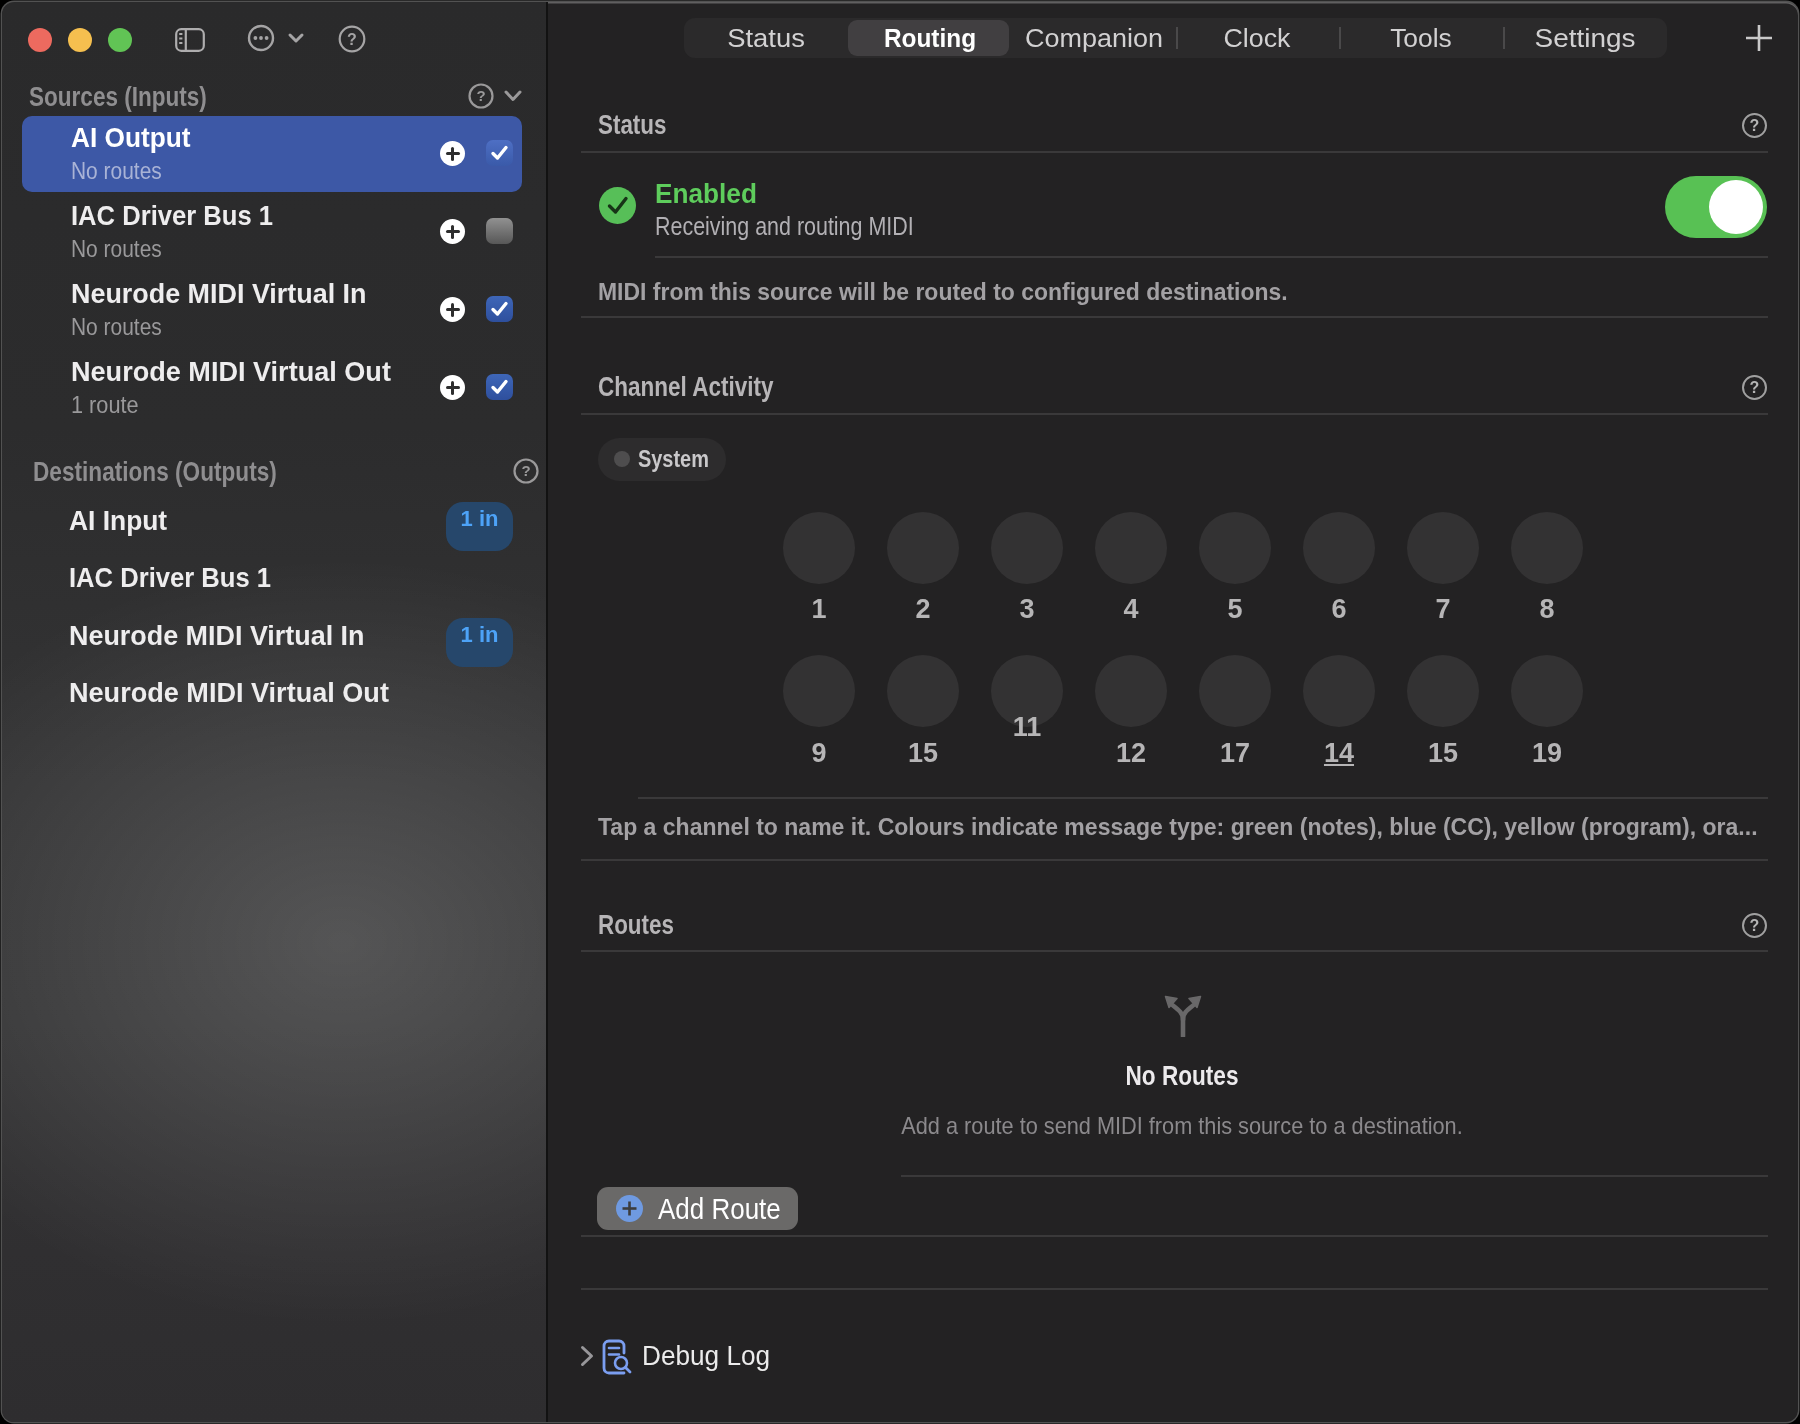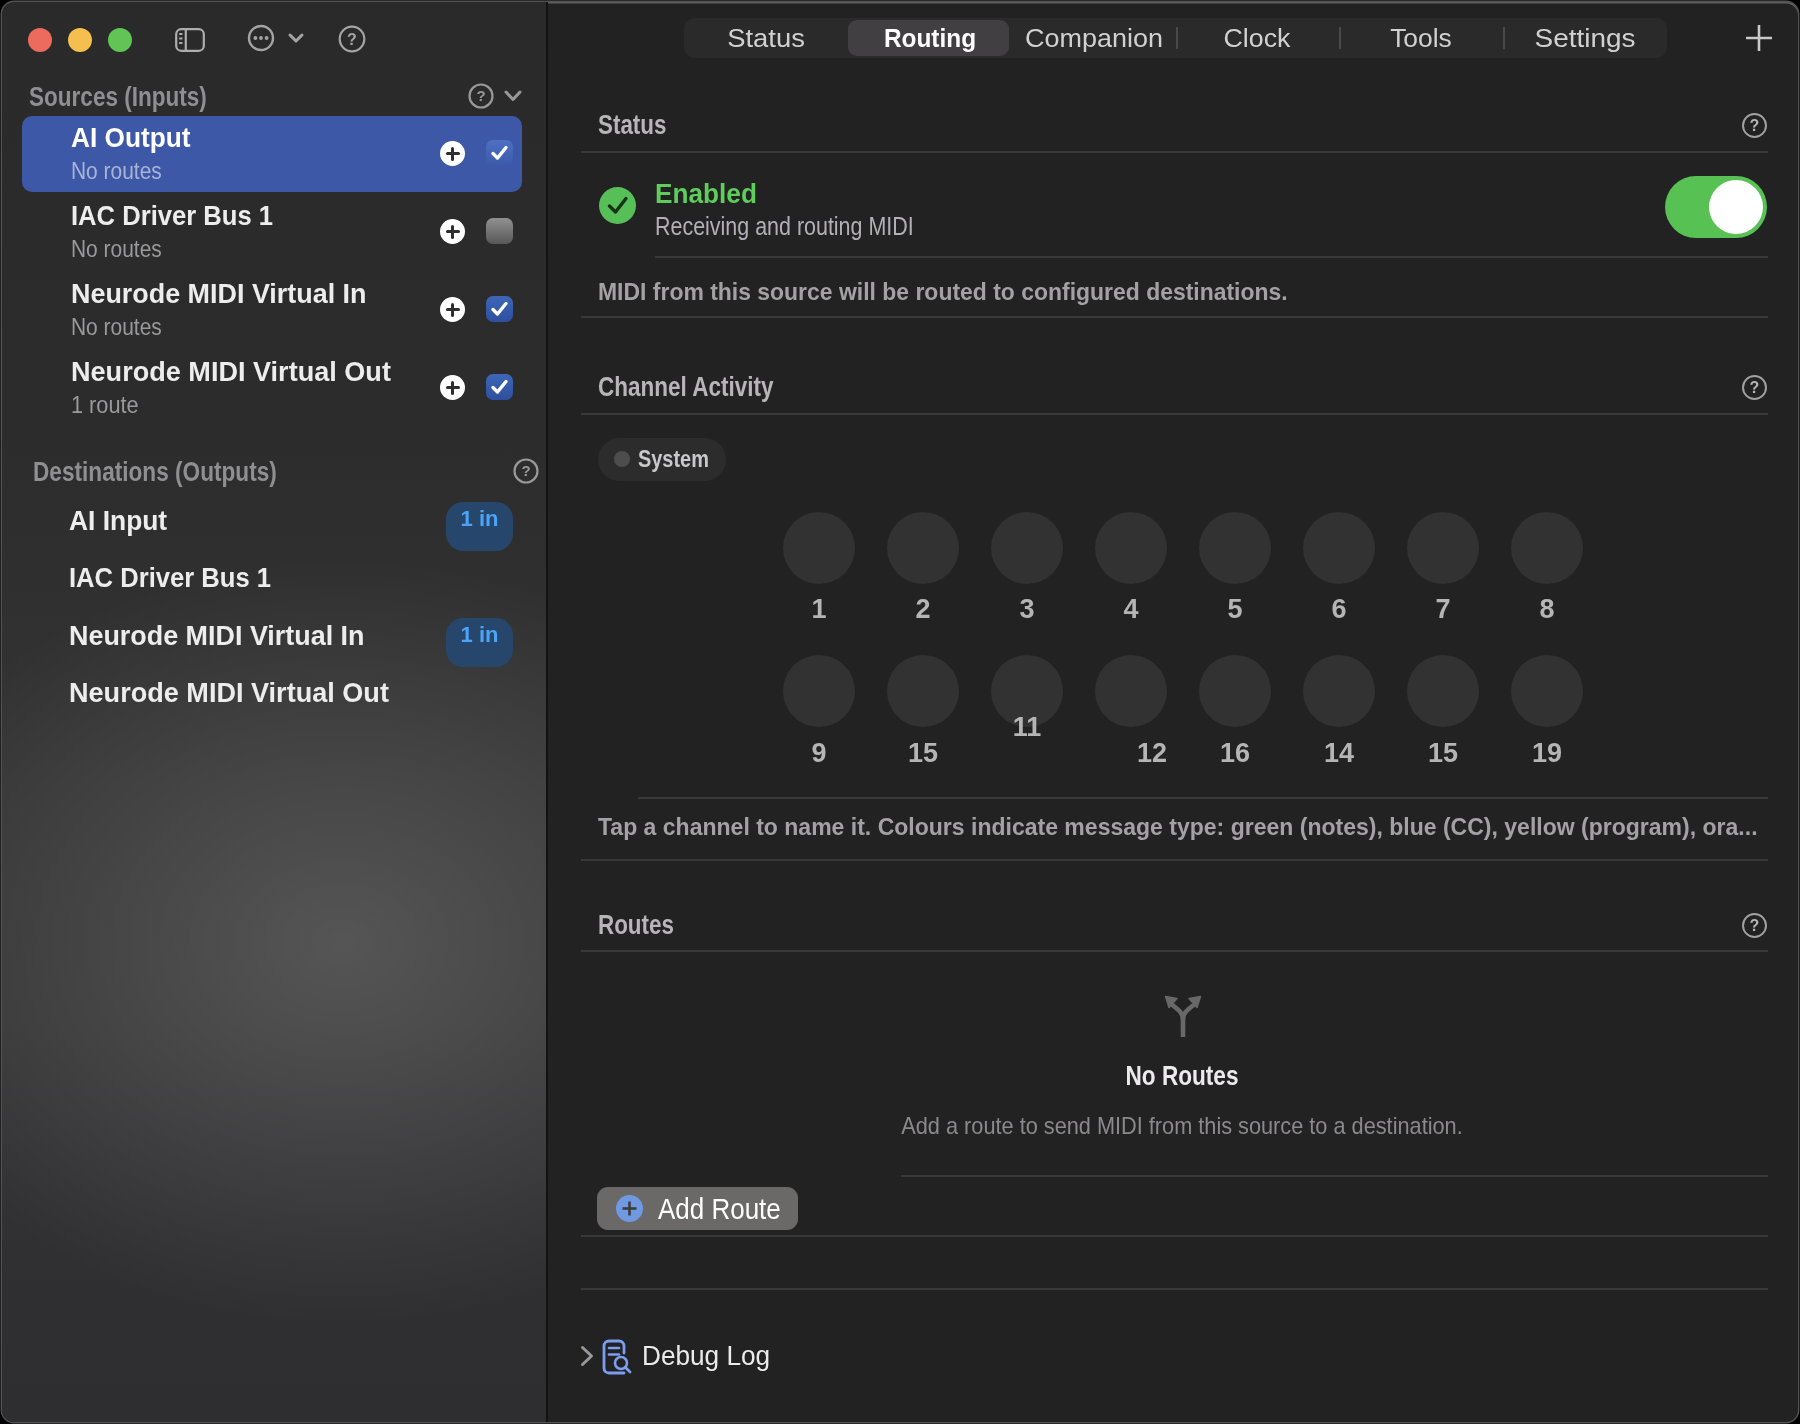--- a/index.html
+++ b/index.html
@@ -182,23 +182,23 @@
     <div class="chan" style="left:339px; top:653px;"></div>
     <div class="chan" style="left:443px; top:653px;"></div>
     <div class="chan" style="left:547px; top:653px;"></div>
     <div class="chan" style="left:651px; top:653px;"></div>
     <div class="chan" style="left:755px; top:653px;"></div>
     <div class="chan" style="left:859px; top:653px;"></div>
     <div class="chan" style="left:963px; top:653px;"></div>
     <div class="chn" style="left:235px; top:738px;">9</div>
     <div class="chn" style="left:339px; top:738px;">15</div>
     <div class="chn" style="left:443px; top:712px;">11</div>
-    <div class="chn" style="left:547px; top:738px;text-align:right;">12</div>
-    <div class="chn" style="left:651px; top:738px;">16</div>
-    <div class="chn" style="left:755px; top:738px;">14</div>
+    <div class="chn" style="left:547px; top:738px;">12</div>
+    <div class="chn" style="left:651px; top:738px;">17</div>
+    <div class="chn" style="left:755px; top:738px;text-decoration:underline;">14</div>
     <div class="chn" style="left:859px; top:738px;">15</div>
     <div class="chn" style="left:963px; top:738px;">19</div>
 
     <div class="hsep" style="left:90px; top:795px; width:1130px;"></div>
     <div class="txt b" style="left:50px; top:813px; font-size:24px; color:#a3a1a4; transform:scaleX(.959);">Tap a channel to name it. Colours indicate message type: green (notes), blue (CC), yellow (program), ora...</div>
     <div class="hsep" style="left:33px; top:857px; width:1187px;"></div>
 
     <div class="txt b" style="left:50px; top:909px; font-size:28px; color:#b7b5b7; transform:scaleX(.800);">Routes</div>
     <div class="hc" style="left:1194px; top:911px;">?</div>
     <div class="hsep" style="left:33px; top:948px; width:1187px;"></div>

